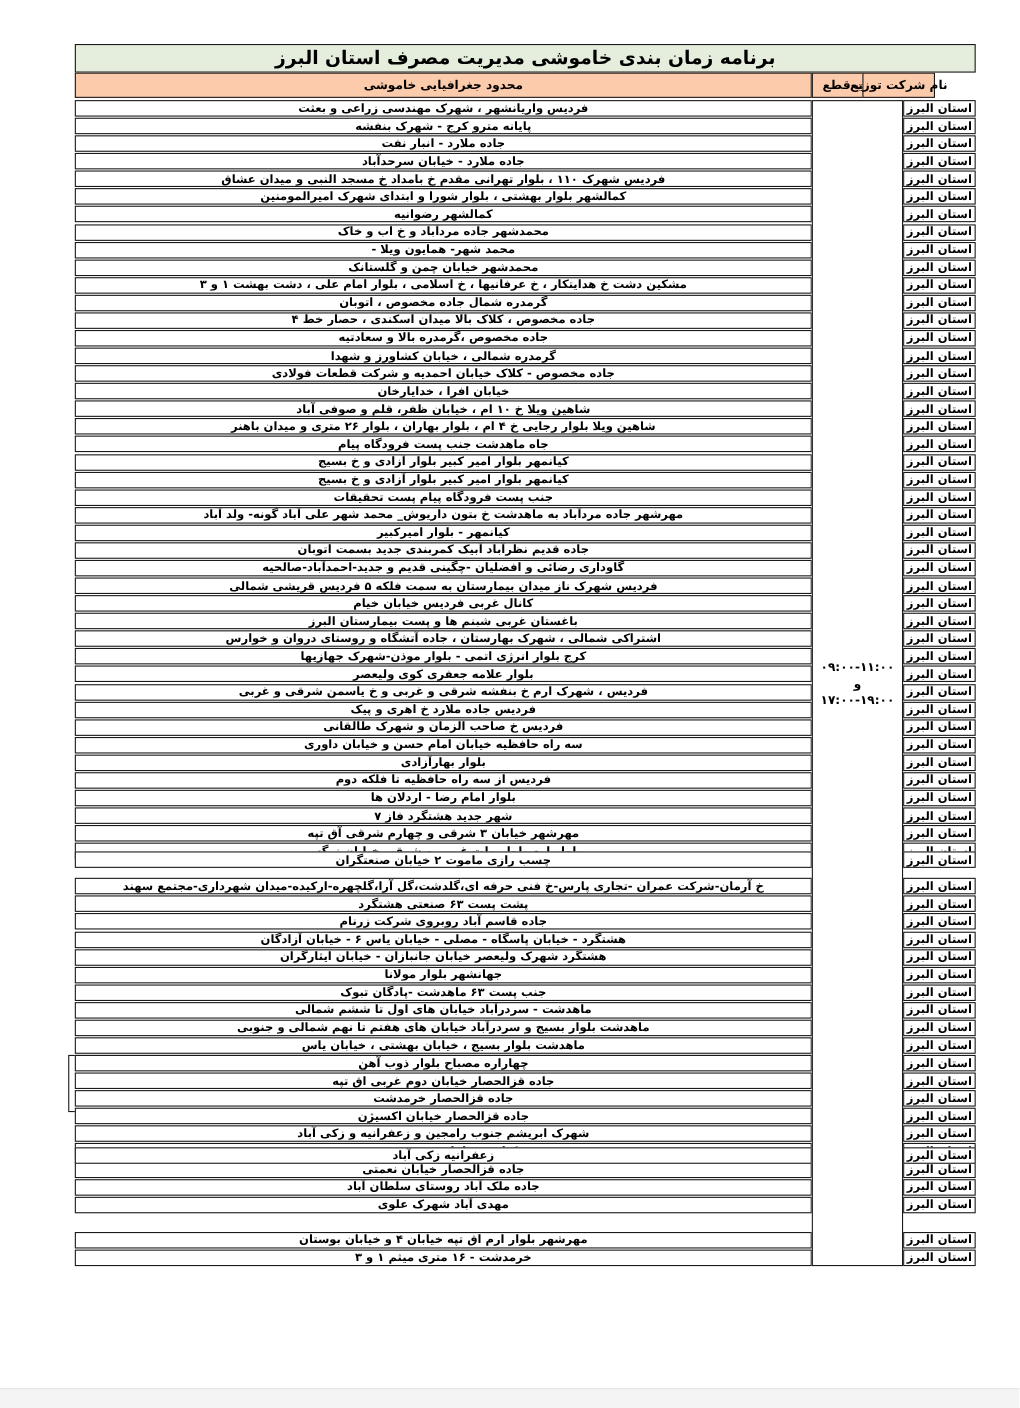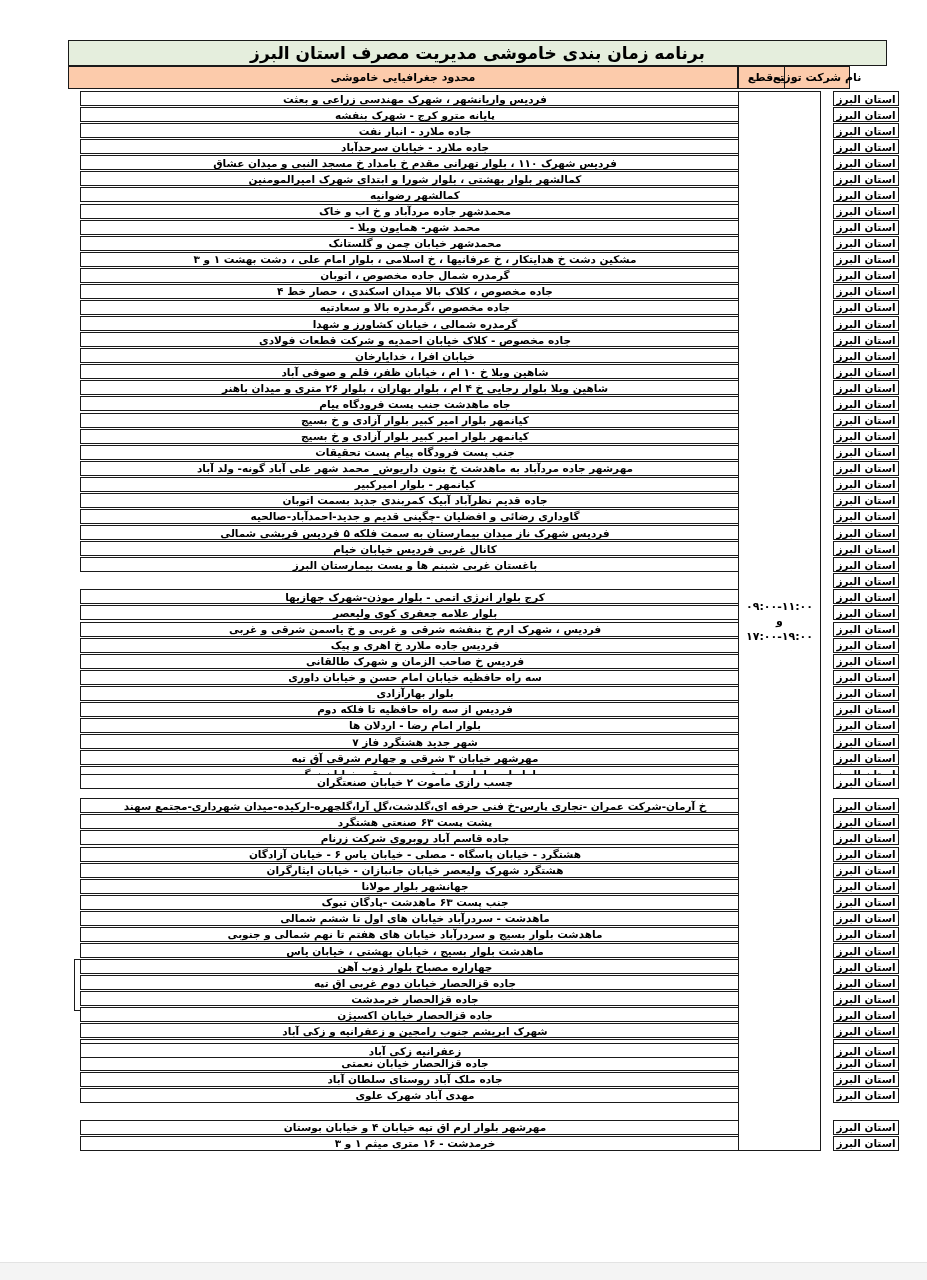--- a/index.html
+++ b/index.html
@@ -22,21 +22,21 @@
   }
   .header-row .cell{
     position:absolute;top:26px;height:23px;
     background:var(--header-bg);border:1px solid var(--border-c);
     display:flex;align-items:center;justify-content:center;
     font-size:11px;font-weight:bold;direction:rtl;white-space:nowrap;
   }
   .hdr-area{left:0;width:670px;}
   .hdr-time{left:670px;width:83px;}
   .hdr-company{left:716px;width:66px;}
-  .table-body{position:absolute;left:0;top:51px;width:819px;height:1061px;margin-left:12px;}
+  .table-body{position:absolute;left:0;top:51px;width:819px;height:1061px;}
   .row{position:absolute;left:0;width:819px;height:16px;}
   .row .area-cell{
     position:absolute;left:0;top:0;width:670px;height:15px;
     background:#fff;border:1px solid var(--border-c);
     display:flex;align-items:center;justify-content:center;
     font-size:10.5px;font-weight:bold;direction:rtl;white-space:nowrap;overflow:hidden;
   }
   .row .company-cell{
     position:absolute;left:753px;top:0;width:66px;height:15px;
     background:#fff;border:1px solid var(--border-c);
@@ -195,20 +195,21 @@
       </div>
       <div class="row" style="top: 450.12px;">
         <div class="area-cell">کانال غربی فردیس خیابان خیام</div>
         <div class="company-cell">استان البرز</div>
       </div>
       <div class="row" style="top: 466.2px;">
         <div class="area-cell">باغستان غربی شبنم ها و پست بیمارستان البرز</div>
         <div class="company-cell">استان البرز</div>
       </div>
       <div class="row" style="top: 482.27px;">
+        <div class="area-cell">اشتراکی شمالی ، شهرک بهارستان ، جاده آتشگاه و روستای دروان و خوارس</div>
         <div class="company-cell">استان البرز</div>
       </div>
       <div class="row" style="top: 498.35px;">
         <div class="area-cell">کرج بلوار انرژی اتمی - بلوار موذن-شهرک جهازیها</div>
         <div class="company-cell">استان البرز</div>
       </div>
       <div class="row" style="top: 514.42px;">
         <div class="area-cell">بلوار علامه جعفری کوی ولیعصر</div>
         <div class="company-cell">استان البرز</div>
       </div>

